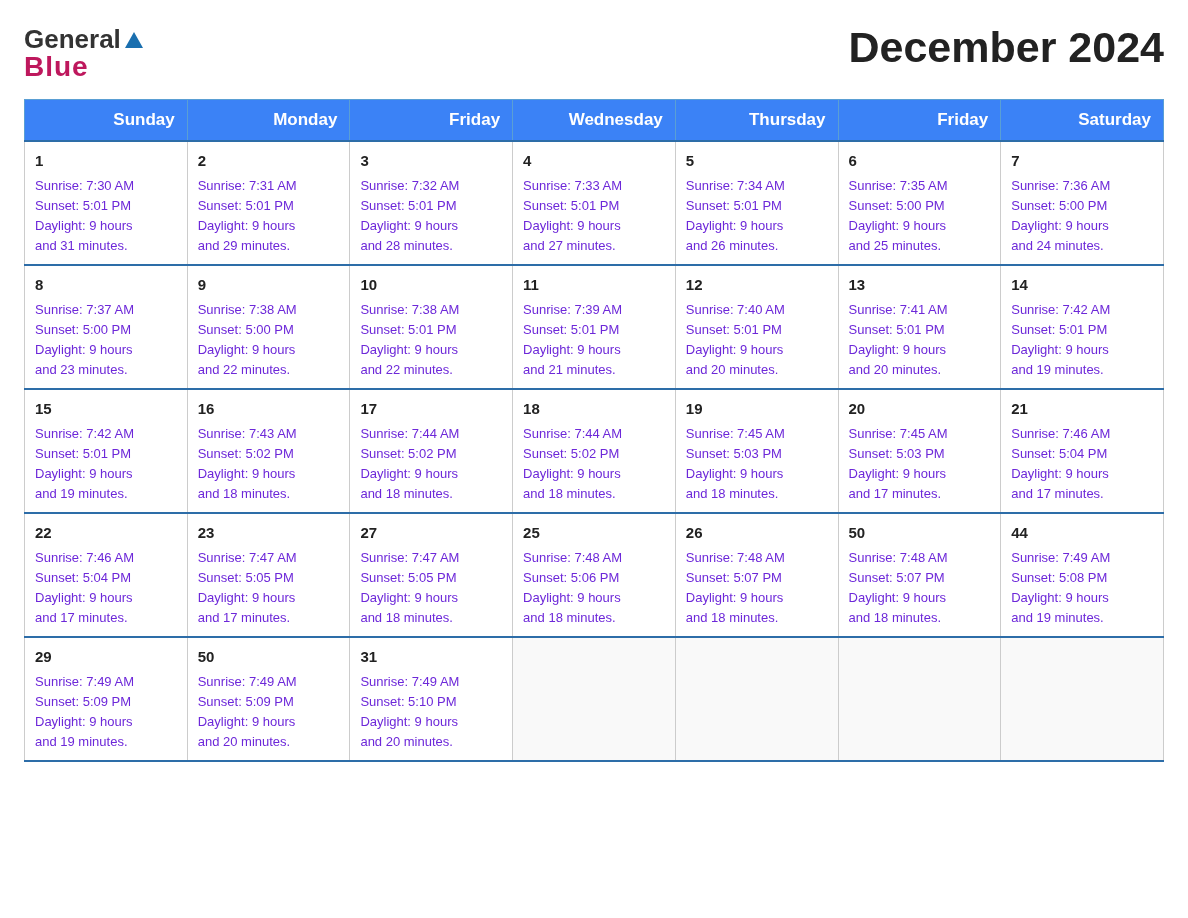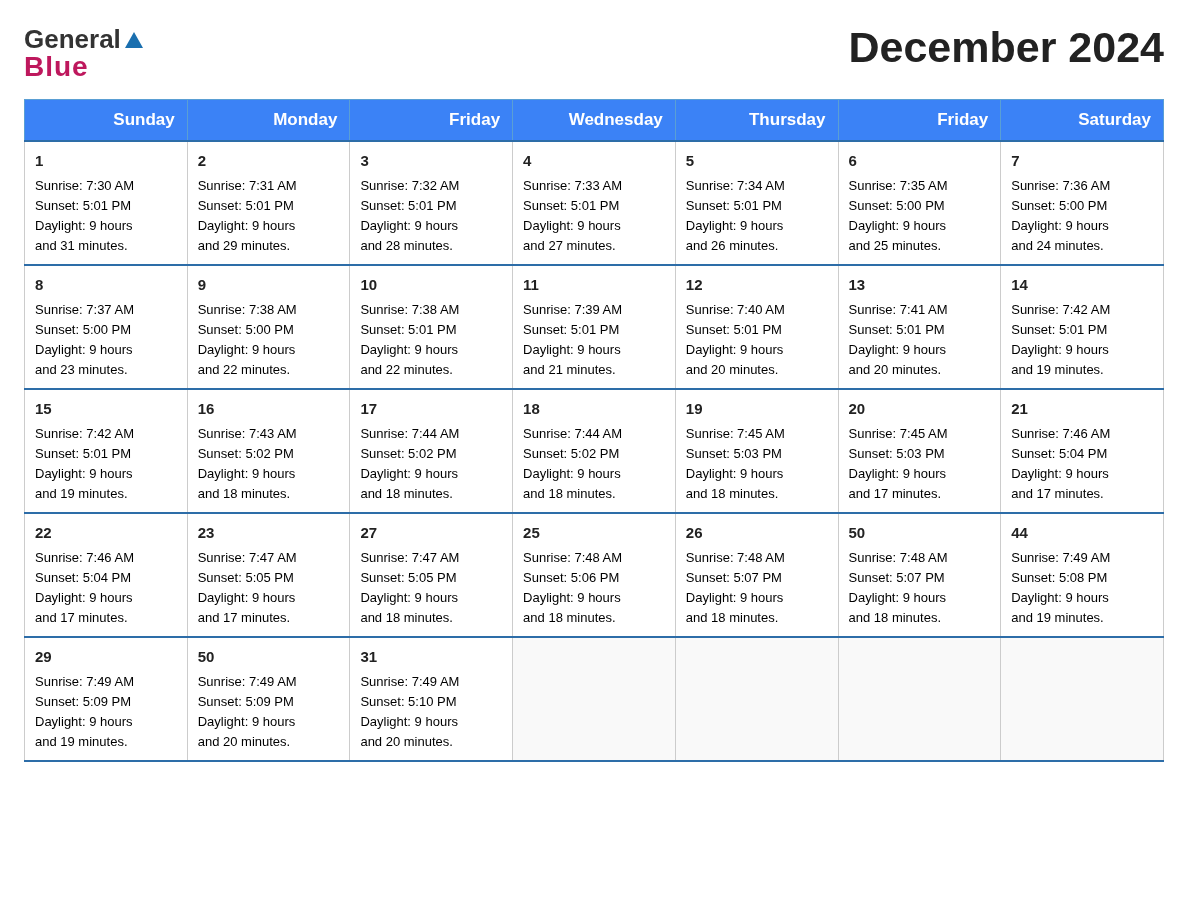--- a/index.html
+++ b/index.html
@@ -62,21 +62,21 @@
       border-bottom: 2px solid #2d6da8;
     }
     .day-number {
       font-size: 15px;
       font-weight: bold;
       display: block;
       margin-bottom: 3px;
     }
     .day-info {
       font-size: 13px;
-      color: #000000;
+      color: #6d28d9;
       line-height: 1.55;
     }
     td.empty {
       background: #f9f9f9;
     }
   </style>
 </head>
 <body>
 
 <div class="header">

